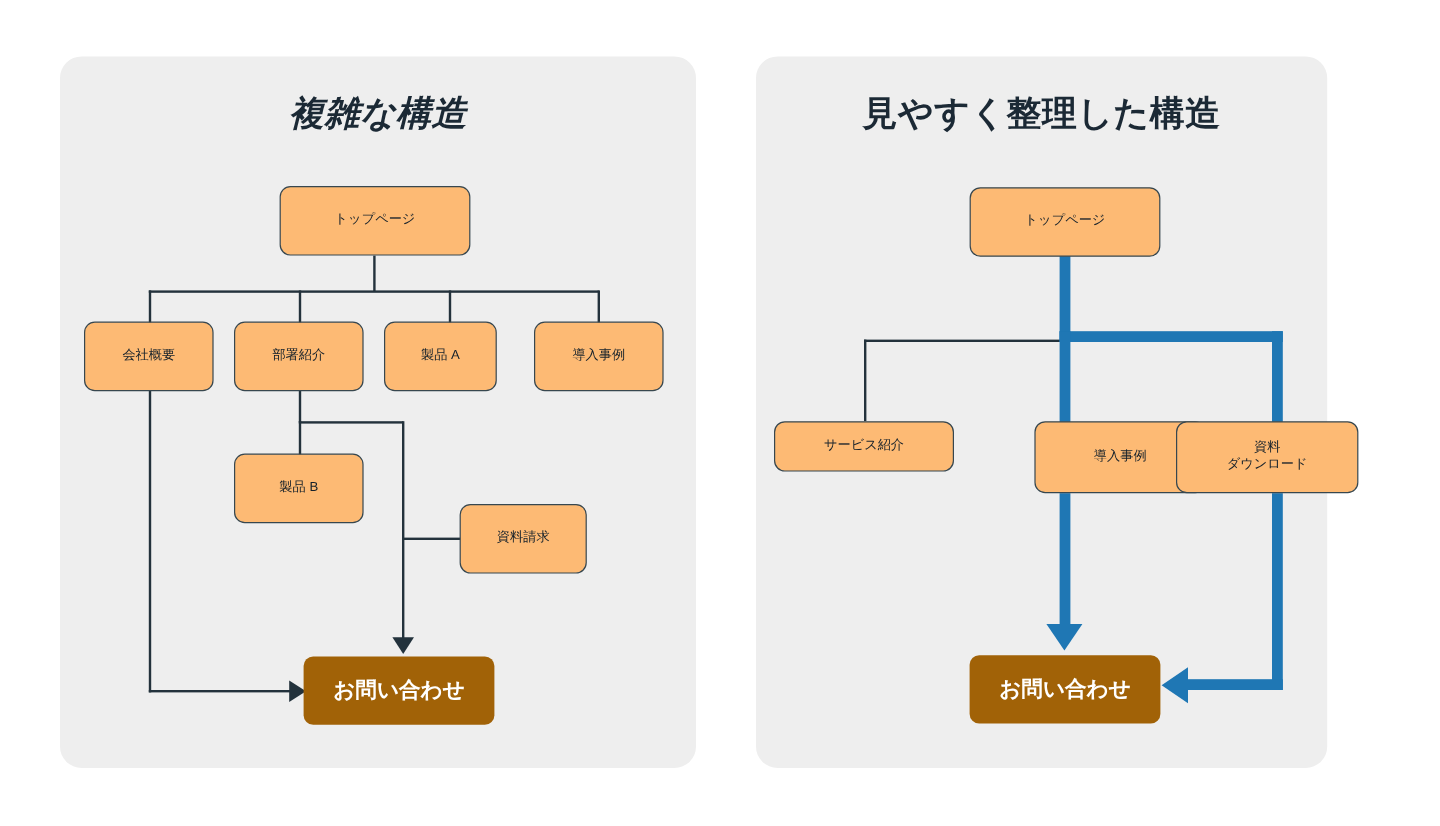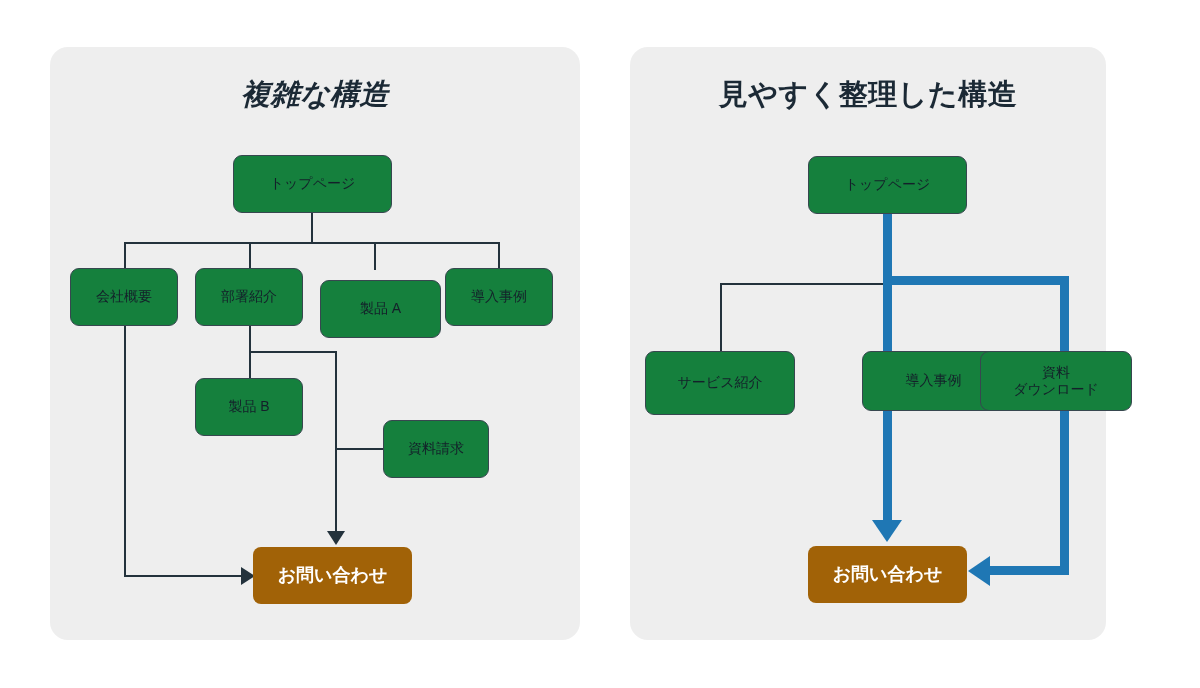--- a/index.html
+++ b/index.html
@@ -34,28 +34,28 @@
     font-size: 29px;
     font-weight: bold;
     color: #1b2935;
     letter-spacing: 0.5px;
     top: 28px;
     left: 0;
   }
 
   .node {
     position: absolute;
-    background: #15803d;
+    background: #fdba74;
     border: 1.6px solid #37474f;
     border-radius: 9px;
     display: flex;
     align-items: center;
     justify-content: center;
     text-align: center;
-    font-size: 14px;
+    font-size: 11px;
     color: #14202a;
     box-sizing: border-box;
     line-height: 1.25;
     z-index: 3;
   }
   .node.cta {
     background: #a16207;
     border: none;
     border-radius: 8px;
     color: #ffffff;
@@ -142,21 +142,21 @@
 
   <div class="node" style="left:233px; top:155px; width:159px; height:58px;">
     <span>トップページ</span>
   </div>
   <div class="node" style="left:70px; top:268px; width:108px; height:58px;">
     <span>会社概要</span>
   </div>
   <div class="node" style="left:195px; top:268px; width:108px; height:58px;">
     <span>部署紹介</span>
   </div>
-  <div class="node" style="left:320px; top:268px; width:121px; height:58px;margin-top:12px;">
+  <div class="node" style="left:320px; top:268px; width:94px; height:58px;">
     <span>製品 A</span>
   </div>
   <div class="node" style="left:445px; top:268px; width:108px; height:58px;">
     <span>導入事例</span>
   </div>
   <div class="node" style="left:195px; top:378px; width:108px; height:58px;">
     <span>製品 B</span>
   </div>
   <div class="node" style="left:383px; top:420px; width:106px; height:58px;">
     <span>資料請求</span>
@@ -180,21 +180,21 @@
   <div class="bl v" style="left:883px; top:411px; height:110px;"></div>
   <div class="arrow down-blue" style="left:872px; top:520px;"></div>
 
   <div class="bl v" style="left:1060px; top:411px; height:164px;"></div>
   <div class="bl h" style="left:990px; top:566px; width:79px;"></div>
   <div class="arrow left-blue" style="left:968px; top:556px;"></div>
 
   <div class="node" style="left:808px; top:156px; width:159px; height:58px;">
     <span>トップページ</span>
   </div>
-  <div class="node" style="left:645px; top:351px; width:150px; height:64px;justify-content:center;">
+  <div class="node" style="left:645px; top:351px; width:150px; height:42px;justify-content:center;">
     <span>サービス紹介</span>
   </div>
   <div class="node" style="left:862px; top:351px; width:143px; height:60px;">
     <span>導入事例</span>
   </div>
   <div class="node" style="left:980px; top:351px; width:152px; height:60px;">
     <span style="white-space:pre-line;">資料
 ダウンロード</span>
   </div>
   <div class="node cta" style="left:808px; top:546px; width:159px; height:57px;">

